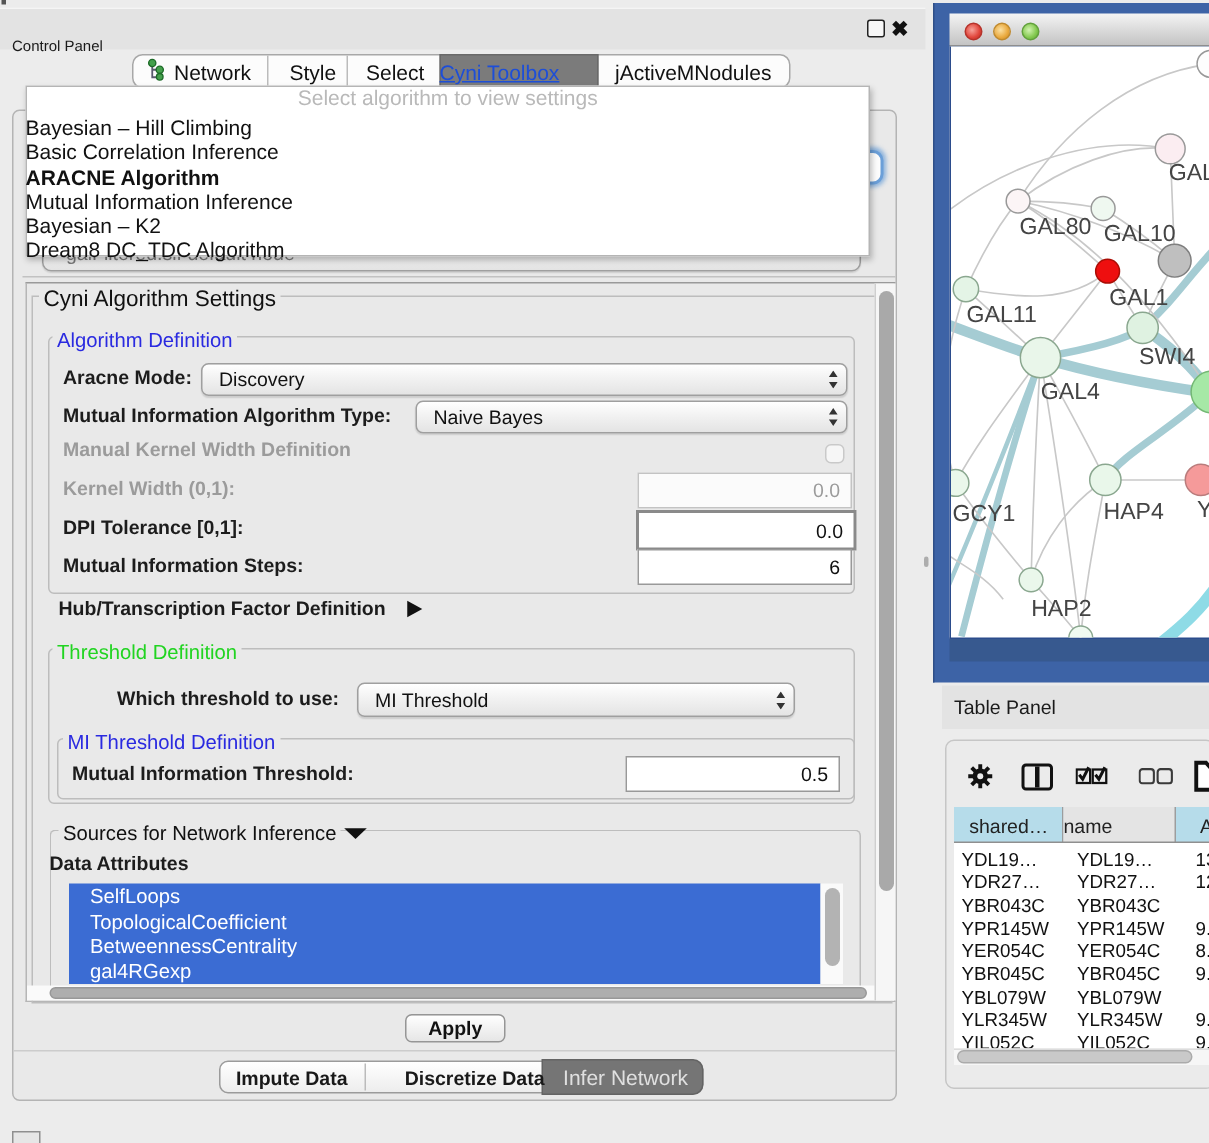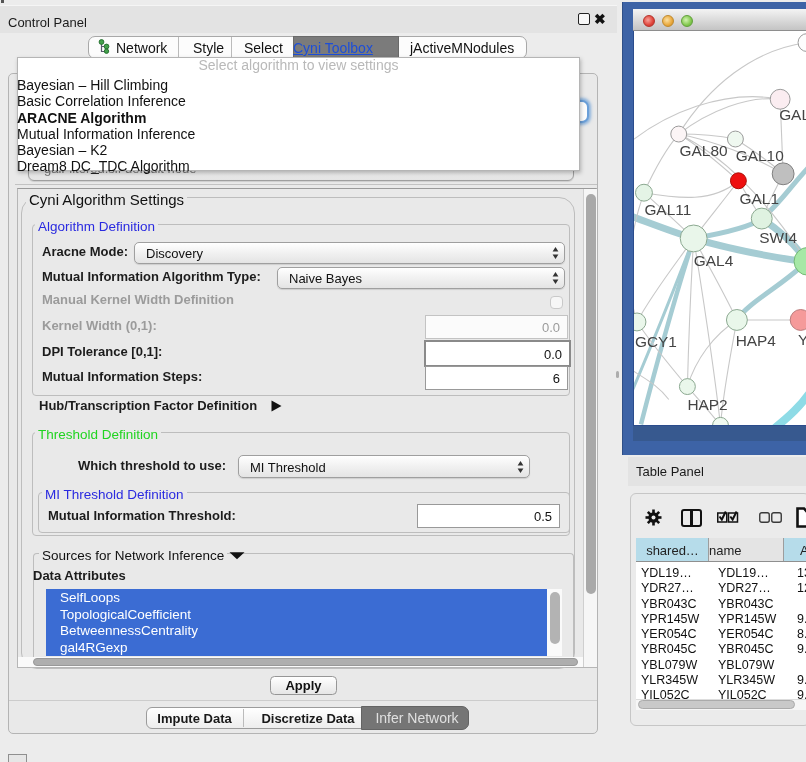--- a/index.html
+++ b/index.html
@@ -16,36 +16,36 @@
   .group{position:absolute;border:1px solid #bdbdbd;border-radius:4px;}
   .gtitle{position:absolute;top:-6px;background:#e9e9e9;padding:0 3px;font-size:13.5px;line-height:15px;white-space:nowrap;}
 </style>
 </head>
 <body>
 
 <div class="abs" style="left:0;top:0;width:621px;height:762px;background:#ececec;"></div>
 <div class="abs" style="left:1px;top:0;width:3px;height:3px;background:#555;"></div>
 
 <div class="abs" style="left:0;top:5px;width:617px;height:27px;background:#e3e3e3;border-top:1px solid #f5f5f5;"></div>
-<div class="abs" style="left:8px;top:15px;font-size:13px;color:#1a1a1a;">Control Panel</div>
+<div class="abs" style="left:8px;top:26px;font-size:10px;color:#1a1a1a;">Control Panel</div>
 
 <div class="abs" style="left:578px;top:13px;width:10px;height:10px;border:1.5px solid #222;border-radius:2px;background:#f7f7f7;"></div>
 <div class="abs" style="left:594px;top:11px;font-size:14px;font-weight:bold;color:#111;">✖</div>
 
 <div class="abs" style="left:8px;top:73px;width:590px;height:661px;background:#e9e9e9;border:1px solid #b4b4b4;border-radius:5px;box-sizing:border-box;"></div>
 
 <div class="abs" style="left:24px;top:100px;width:565px;height:23px;border:2.5px solid #6b9fd8;border-radius:7px;background:#fdfdfd;box-shadow:0 0 3px 1.5px rgba(100,155,215,0.7);box-sizing:border-box;"></div>
 
 <div class="combo" style="left:28px;top:150px;width:544px;height:29px;border-radius:6px;"></div>
 <div class="abs" style="left:44px;top:161px;font-size:13px;color:#777;">galFiltered.sif default node</div>
 <div class="abs" style="left:15px;top:184px;width:582px;height:1px;background:#c2c2c2;"></div>
 
 <div class="abs" style="left:17px;top:188px;width:580px;height:480px;background:#e9e9e9;border:1px solid #b6b6b6;border-top-color:#9a9a9a;box-sizing:border-box;"></div>
 
-<div class="group" style="left:21px;top:197px;width:552px;height:470px;border-radius:16px;">
+<div class="group" style="left:21px;top:197px;width:552px;height:470px;border-radius:0;padding-left:20px;">
   <div class="gtitle" style="left:4px;color:#111;font-size:15px;">Cyni Algorithm Settings</div>
 </div>
 
 <div class="group" style="left:32px;top:224px;width:536px;height:170px;">
   <div class="gtitle" style="left:2px;color:#2a2ae0;">Algorithm Definition</div>
 </div>
 
 <div class="abs lbl" style="left:42px;top:244px;">Aracne Mode:</div>
 <div class="combo" style="left:134px;top:242px;width:429px;height:20px;">
   <span class="ctext">Discovery</span>
@@ -128,21 +128,21 @@
 
 <div class="abs" style="left:270px;top:676px;width:67px;height:19px;background:linear-gradient(#ffffff,#f2f2f2 50%,#e6e6e6);border:1px solid #969696;border-radius:4.5px;box-sizing:border-box;"></div>
 <div class="abs" style="left:270px;top:678px;width:67px;text-align:center;font-size:13px;font-weight:bold;color:#111;">Apply</div>
 
 <div class="abs" style="left:9px;top:700px;width:588px;height:1px;background:#cccccc;"></div>
 
 <div class="abs" style="left:146px;top:707px;width:323px;height:22px;background:linear-gradient(#ffffff,#f4f4f4 60%,#ededed);border:1px solid #9b9b9b;border-radius:6px;box-sizing:border-box;"></div>
 <div class="abs" style="left:361px;top:706px;width:108px;height:24px;background:#757575;border:1px solid #646464;border-radius:0 7px 7px 0;box-sizing:border-box;"></div>
 <div class="abs" style="left:243px;top:709px;width:1px;height:18px;background:#bbb;"></div>
 <div class="abs" style="left:146px;top:711px;width:97px;text-align:center;font-size:13px;font-weight:bold;color:#191919;">Impute Data</div>
-<div class="abs" style="left:243px;top:711px;width:130px;text-align:center;font-size:13px;font-weight:bold;color:#191919;">Discretize Data</div>
+<div class="abs" style="left:233px;top:711px;width:130px;text-align:right;font-size:13px;font-weight:bold;color:#191919;">Discretize Data</div>
 <div class="abs" style="left:363px;top:710px;width:108px;text-align:center;font-size:14px;color:#e0e0e0;">Infer Network</div>
 
 <div class="abs" style="left:88px;top:36px;width:439px;height:23px;background:#fcfcfc;border:1px solid #a8a8a8;border-radius:7px;box-sizing:border-box;"></div>
 <div class="abs" style="left:293px;top:36px;width:106px;height:23px;background:#7b7b7b;border:1px solid #6a6a6a;box-sizing:border-box;"></div>
 <div class="abs" style="left:178px;top:37px;width:1px;height:21px;background:#bbb;"></div>
 <div class="abs" style="left:231px;top:37px;width:1px;height:21px;background:#bbb;"></div>
 <svg class="abs" style="left:98px;top:38px;" width="12" height="16" viewBox="0 0 12 16">
   <path d="M3.5 4 L3.5 13.5 L8.5 13.5 M3.5 8.5 L8.5 8.5" stroke="#5a5a6e" stroke-width="1.2" fill="none"></path>
   <circle cx="3.5" cy="4" r="2.4" fill="#44a04c" stroke="#1d6b28" stroke-width="0.9"></circle>
   <circle cx="8.5" cy="8.5" r="2.4" fill="#44a04c" stroke="#1d6b28" stroke-width="0.9"></circle>

